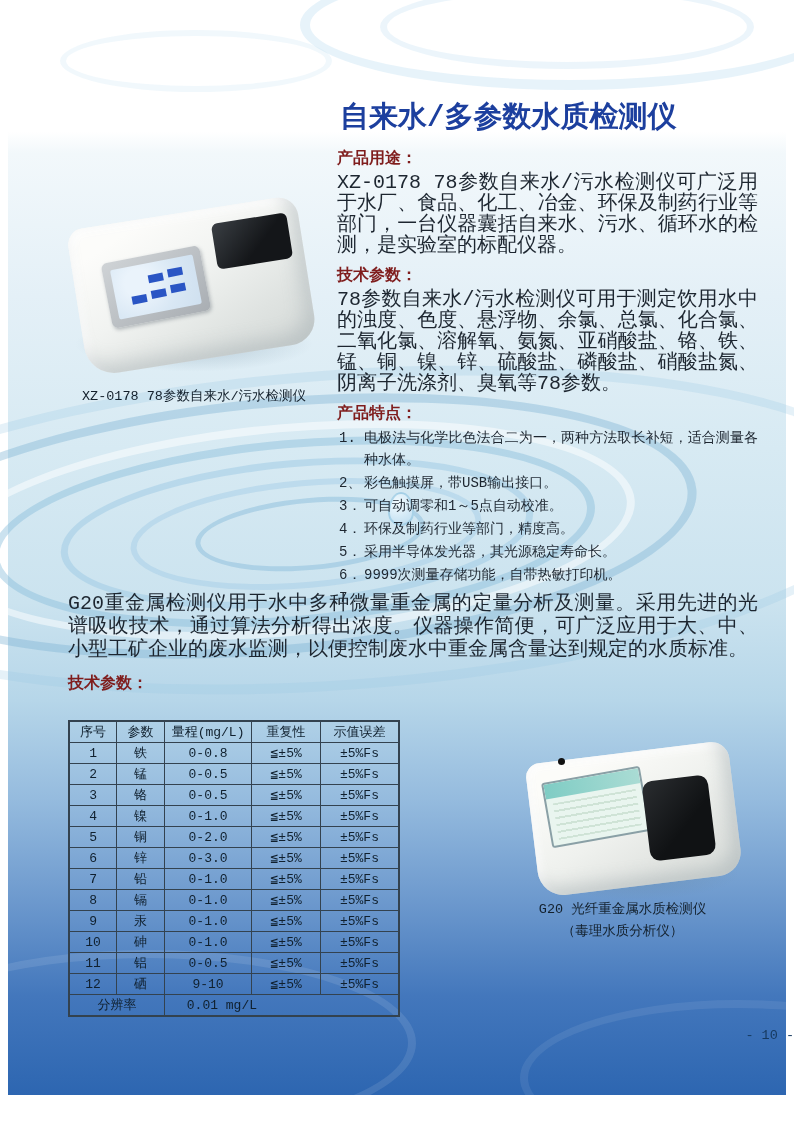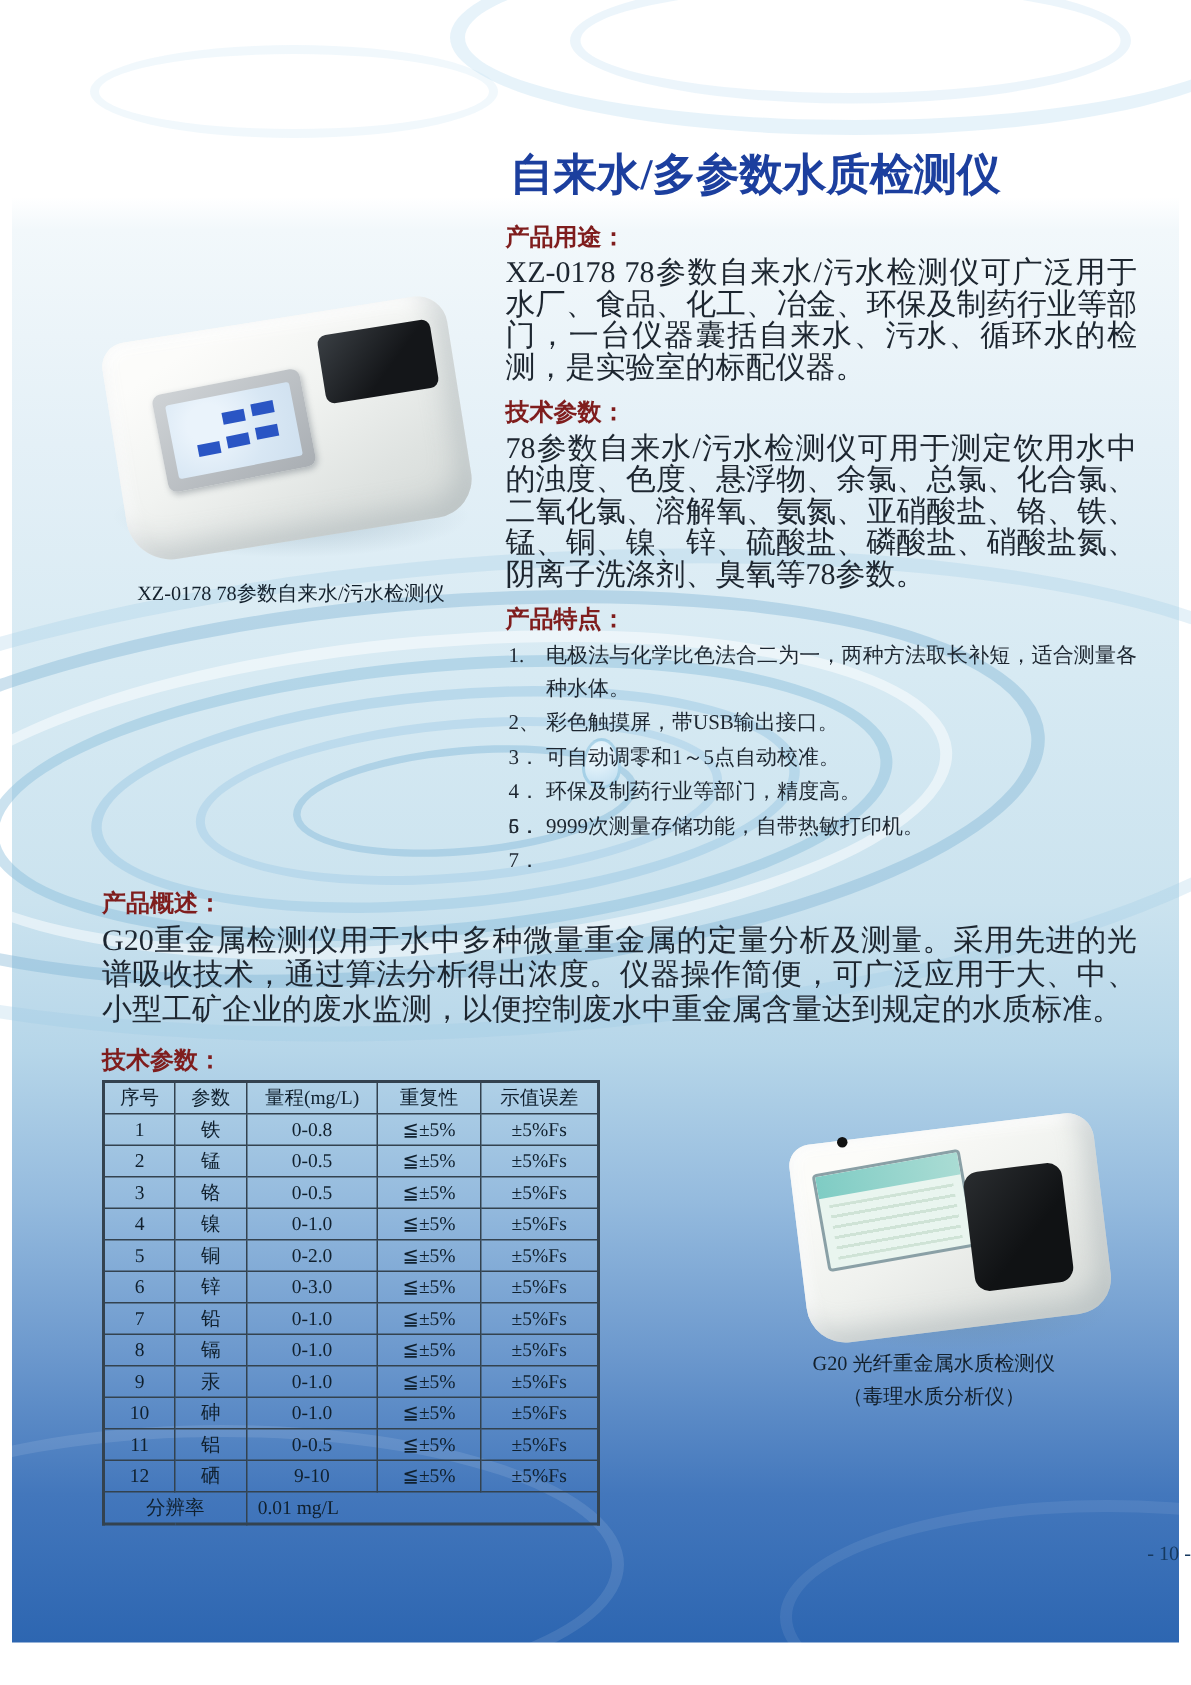--- a/index.html
+++ b/index.html
@@ -1,17 +1,17 @@
 <!DOCTYPE html>
 <html><head>
 <meta charset="utf-8">
 <style>
   html,body{margin:0;padding:0;}
   .page{position:relative;width:794px;height:1123px;background:#ffffff;overflow:hidden;
-        font-family:Liberation Serif, serif;}
+        font-family:Liberation Mono, monospace;}
   .bg-panel{position:absolute;left:8px;right:8px;top:0;bottom:28px;
     background:linear-gradient(180deg,
       #ffffff 0%, #ffffff 12%, #f2f8fb 14%, #e4f0f7 27%, #d7eaf3 41%,
       #cbe3ef 55%, #b6d6e9 64%, #95bbde 73%, #6e9ace 82%, #4377bc 91%, #2d66b1 100%);}
   .deco{position:absolute;inset:0;overflow:hidden;pointer-events:none;}
   .ring{position:absolute;border-radius:50%;border-style:solid;background:transparent;}
   .r7{left:-220px;top:370px;width:1100px;height:300px;border-width:10px;border-color:rgba(150,200,228,.25);transform:rotate(-4deg);}
   .r1{left:-140px;top:398px;width:820px;height:238px;border-width:9px;border-color:rgba(120,175,210,.38);transform:rotate(-5deg);}
   .r2{left:-60px;top:424px;width:680px;height:196px;border-width:8px;border-color:rgba(255,255,255,.5);transform:rotate(-5deg);}
   .r3{left:-10px;top:440px;width:590px;height:168px;border-width:8px;border-color:rgba(130,185,218,.42);transform:rotate(-5deg);}
@@ -78,21 +78,21 @@
   .cap2a{left:495px;top:900px;width:255px;}
   .cap2b{left:495px;top:922px;width:255px;}
 
   .overview{position:absolute;left:68px;top:592px;width:690px;color:#1d2630;}
   .overview .sec-p{line-height:23px;margin-bottom:12px;}
 
   table.spec{position:absolute;left:68px;top:704px;width:332px;border-collapse:collapse;
     font-size:13px;color:#10202e;text-align:center;}
   table.spec th,table.spec td{border:1.6px solid #33424f;height:17px;padding:1px 2px;font-weight:normal;}
   table.spec{border:2px solid #33424f;margin-top:16px;}
-  table.spec tfoot td.fv{text-align:left;padding-left:7px;}
+  table.spec tfoot td.fv{text-align:left;padding-left:22px;}
 
   .page-num{position:absolute;left:0;right:0;top:1028px;text-align:right;font-size:13.5px;color:#16395f;}
 </style>
 </head>
 <body>
 
 <div class="page">
   <div class="bg-panel"></div>
 
   <div class="deco">
@@ -133,28 +133,27 @@
     <div class="sec-h">产品用途：</div>
     <p class="sec-p">XZ-0178 78参数自来水/污水检测仪可广泛用于水厂、食品、化工、冶金、环保及制药行业等部门，一台仪器囊括自来水、污水、循环水的检测，是实验室的标配仪器。</p>
     <div class="sec-h mt">技术参数：</div>
     <p class="sec-p">78参数自来水/污水检测仪可用于测定饮用水中的浊度、色度、悬浮物、余氯、总氯、化合氯、二氧化氯、溶解氧、氨氮、亚硝酸盐、铬、铁、锰、铜、镍、锌、硫酸盐、磷酸盐、硝酸盐氮、阴离子洗涤剂、臭氧等78参数。</p>
     <div class="sec-h mt">产品特点：</div>
     <ul class="features">
         <li><span class="fnum">1.</span><span>电极法与化学比色法合二为一，两种方法取长补短，适合测量各种水体。</span></li>
         <li><span class="fnum">2、</span><span>彩色触摸屏，带USB输出接口。</span></li>
         <li><span class="fnum">3．</span><span>可自动调零和1～5点自动校准。</span></li>
         <li><span class="fnum">4．</span><span>环保及制药行业等部门，精度高。</span></li>
-        <li><span class="fnum">5．</span></li>
+        <li><span class="fnum">5．</span><span>采用半导体发光器，其光源稳定寿命长。</span></li>
         <li><span class="fnum">6．</span><span>9999次测量存储功能，自带热敏打印机。</span></li>
         <li><span class="fnum">7．</span></li>
       </ul>
   </div>
 
   <div class="overview">
-    <div class="sec-h">产品概述：</div>
     <p class="sec-p">G20重金属检测仪用于水中多种微量重金属的定量分析及测量。采用先进的光谱吸收技术，通过算法分析得出浓度。仪器操作简便，可广泛应用于大、中、小型工矿企业的废水监测，以便控制废水中重金属含量达到规定的水质标准。</p>
     <div class="sec-h">技术参数：</div>
   </div>
 
   <table class="spec">
     <colgroup>
       <col style="width:48px">
         <col style="width:48px">
         <col style="width:88px">
         <col style="width:69px">

